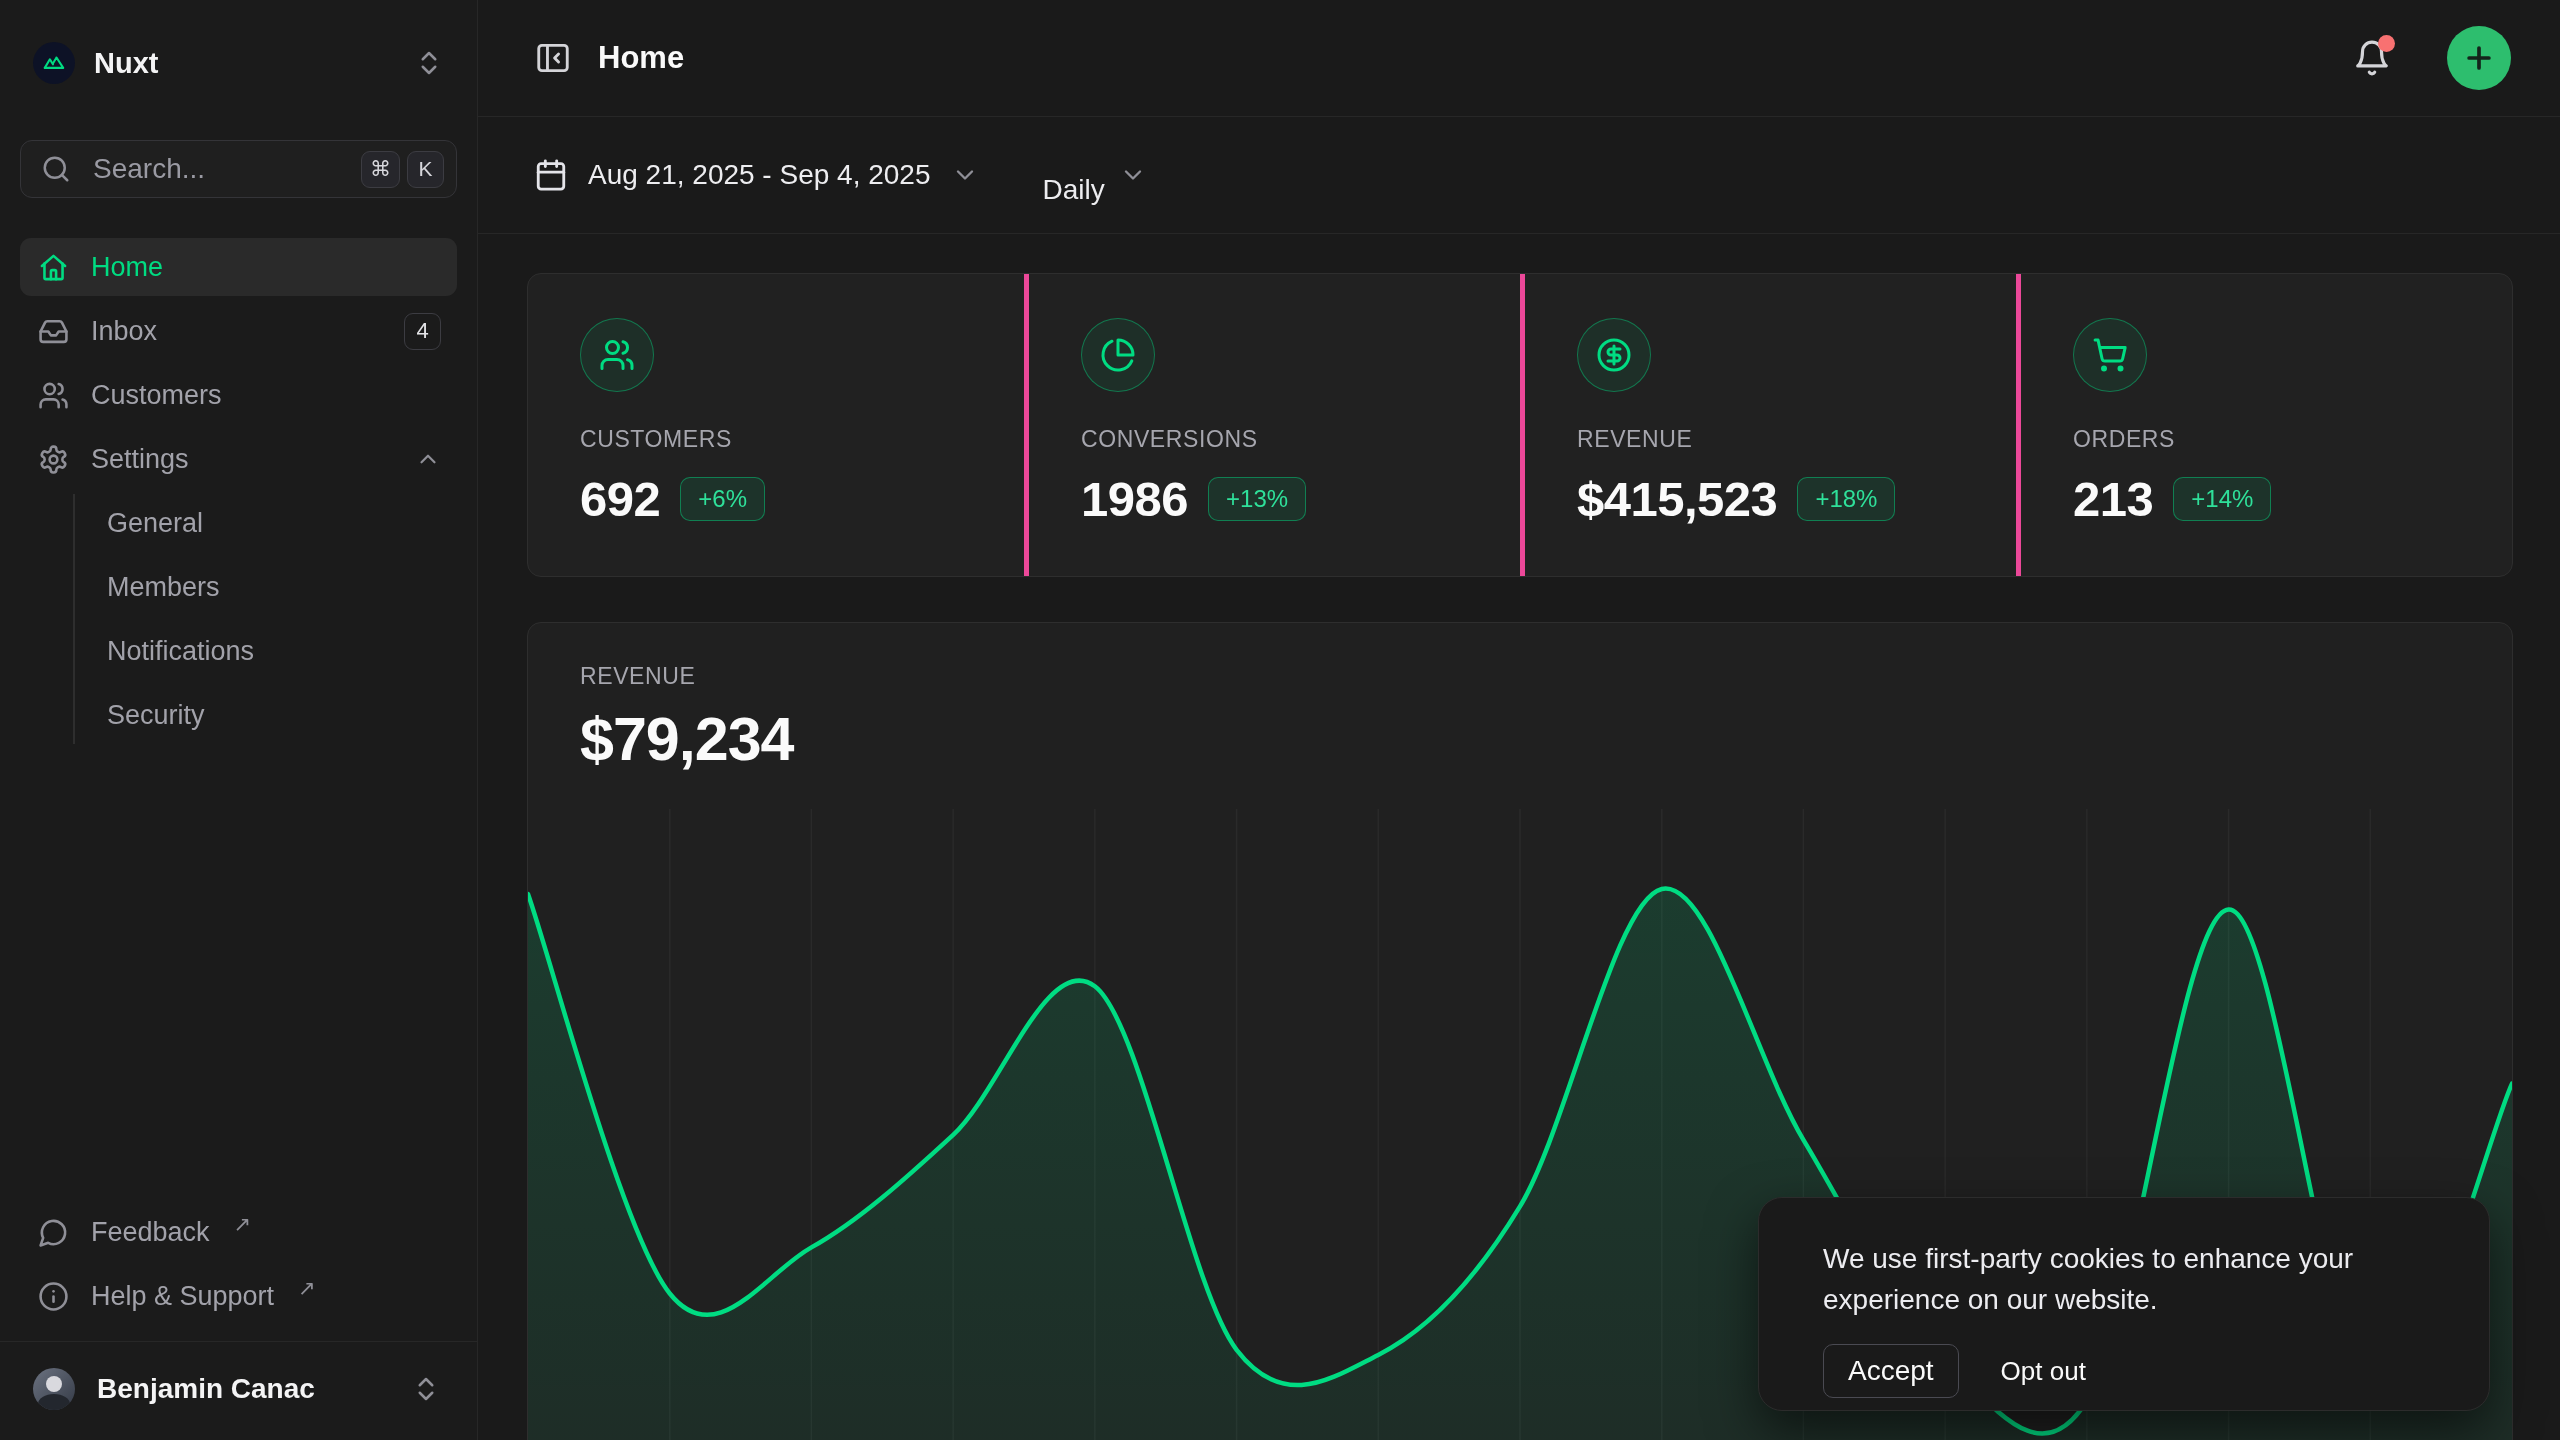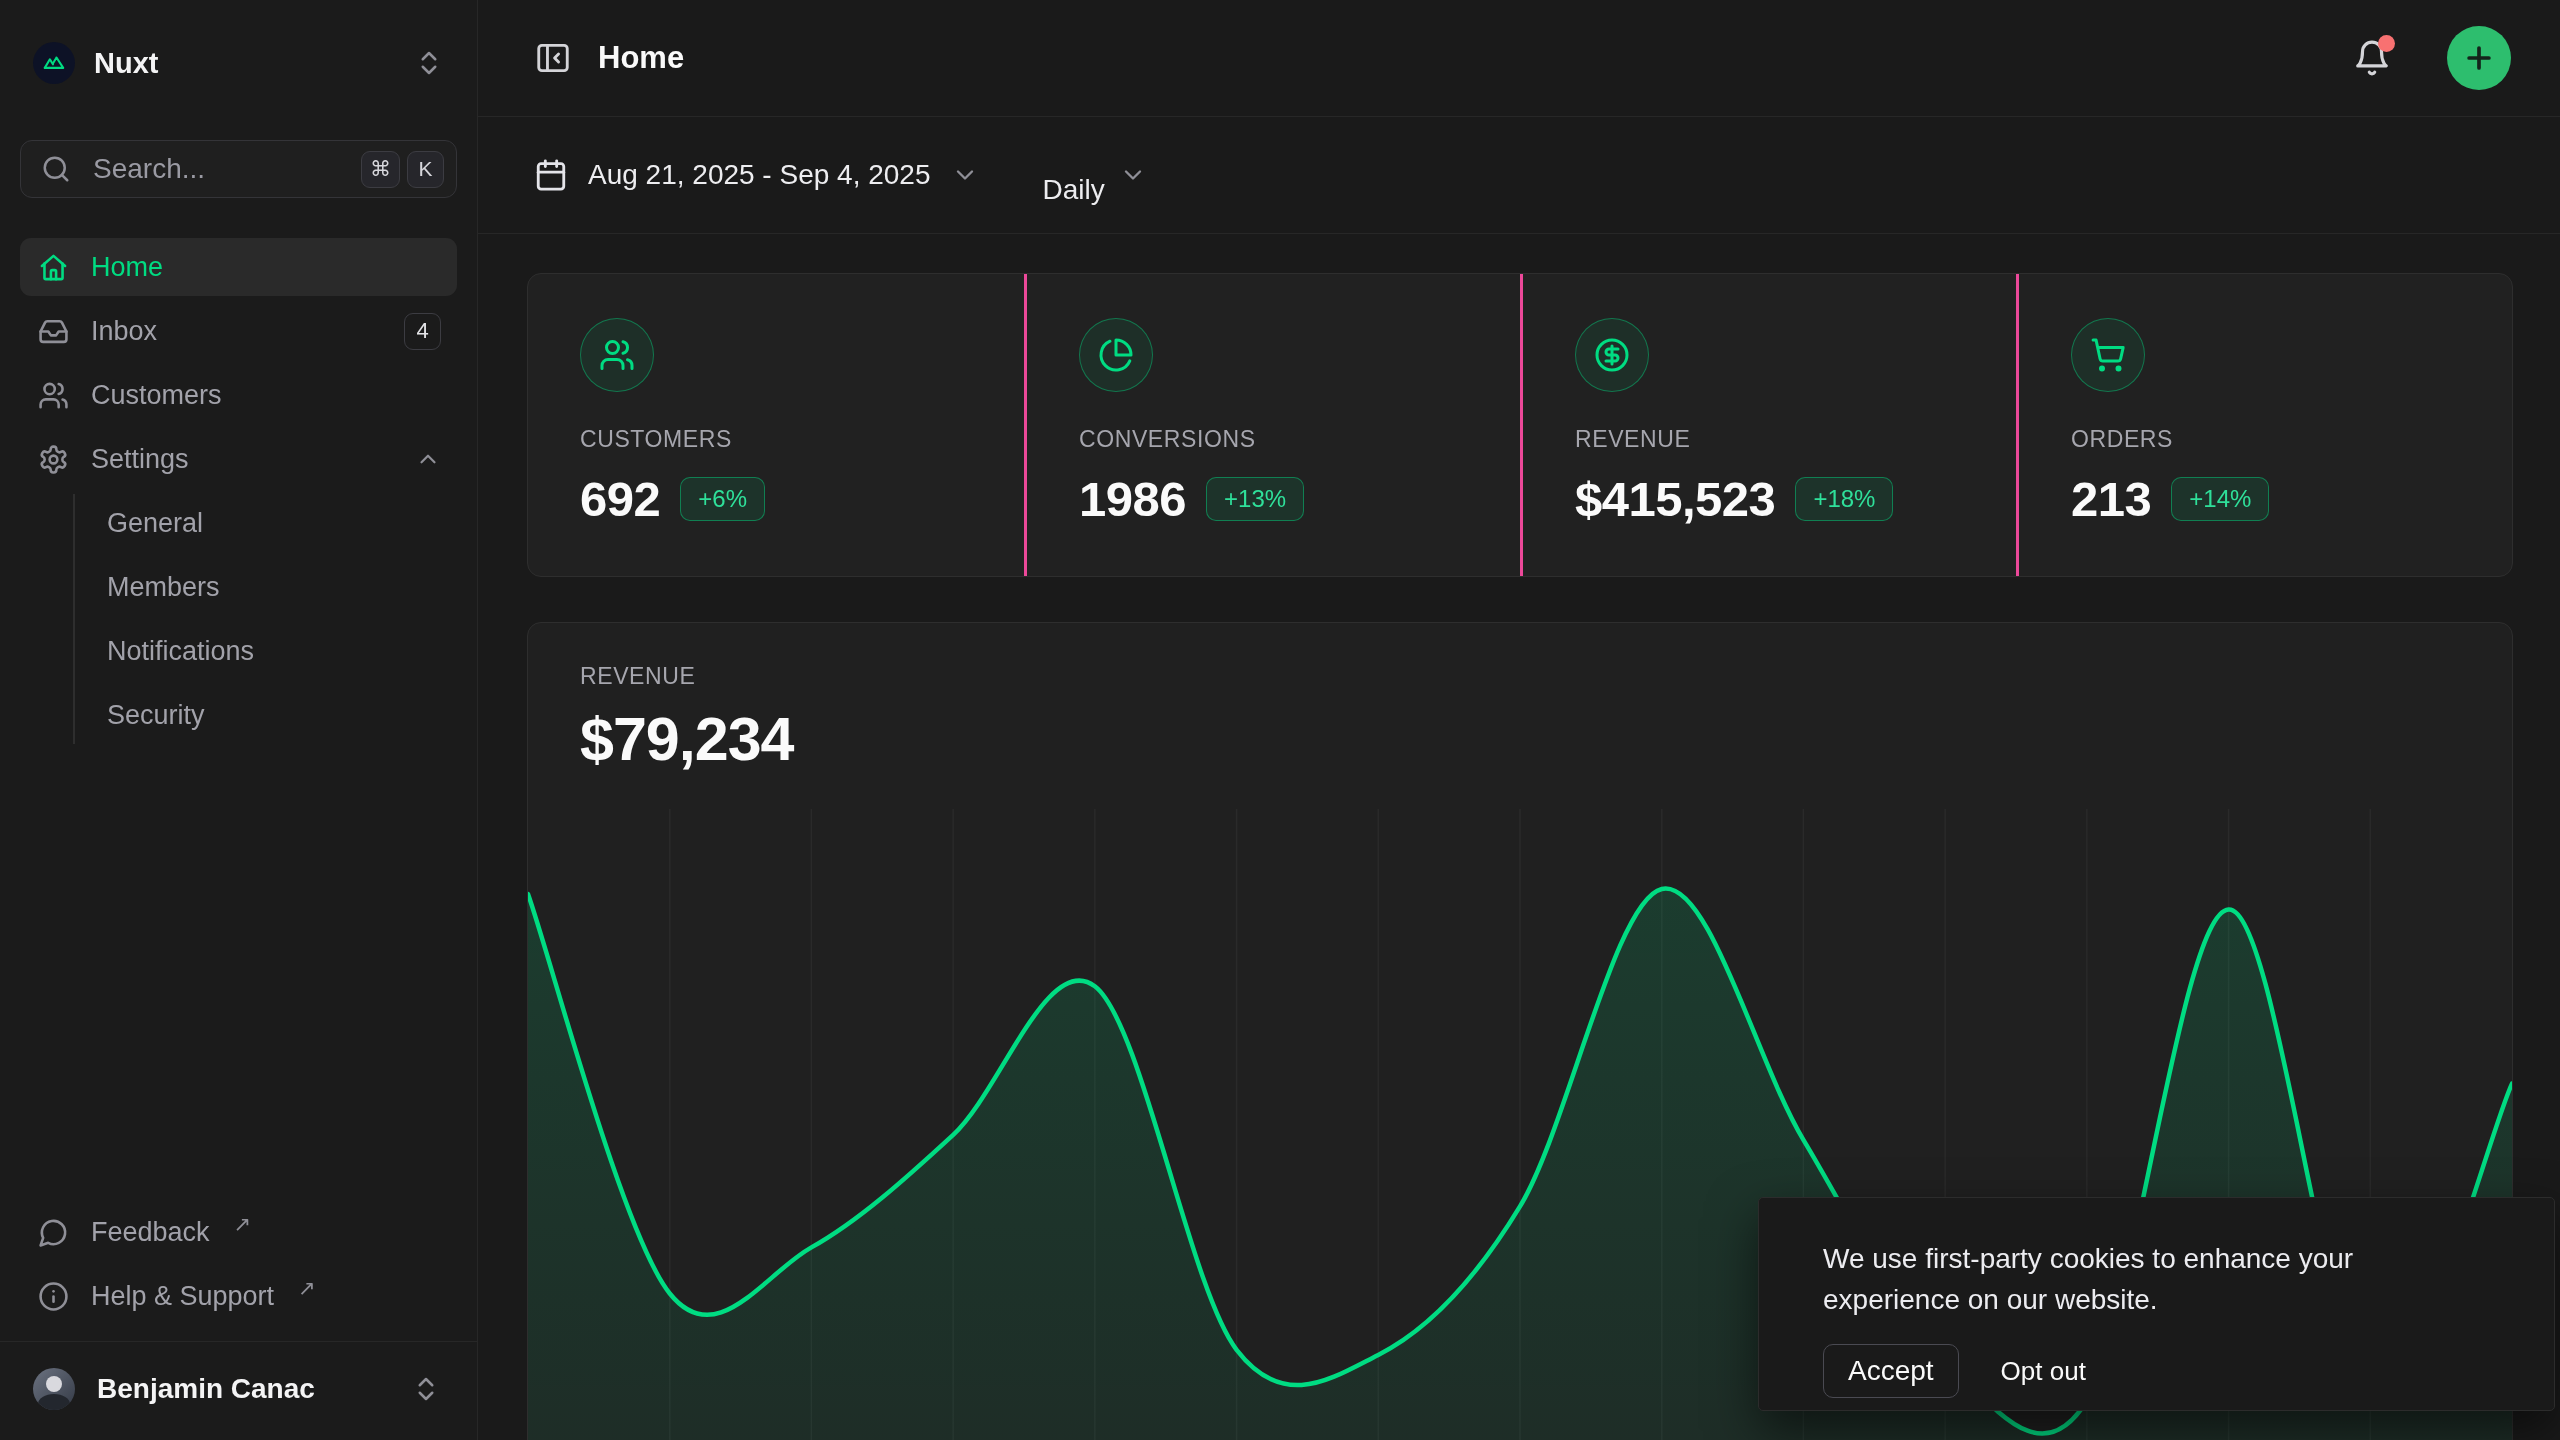--- a/index.html
+++ b/index.html
@@ -55,38 +55,38 @@
   .toolbar { height:117px; border-bottom:1px solid #272727; display:flex; align-items:center; padding:0 56px; gap:16px; }
   .range-btn { display:flex; align-items:center; gap:20px; background:none; border:none; cursor:pointer; color:#ededf0; }
   .range-text { font-size:28px; font-weight:500; color:#ededf0;text-align:right; }
   .gran-btn { display:flex; align-items:center; gap:14px; background:none; border:none; cursor:pointer; margin-left:48px; }
   .gran-text { font-size:28px; font-weight:500; color:#ededf0;margin-top:29px; }
 
   .content { flex:1; padding:39px 47px 0 49px; overflow:hidden; }
 
   .stats-panel { display:grid; grid-template-columns:repeat(4,1fr); background:#212121; border:1px solid #2e2e2e; border-radius:14px; height:304px; }
   .stat-card { padding:44px 52px; cursor:pointer; }
-  .stat-card + .stat-card { border-left:3px solid #ec4899; }
+  .stat-card + .stat-card { border-left:5px solid #ec4899; }
   .stat-ic-circle { width:74px; height:74px; border-radius:50%; background:rgba(0,220,130,0.08); border:1px solid rgba(0,220,130,0.42);
                     display:flex; align-items:center; justify-content:center; color:#00dc82; }
   .stat-label { margin-top:34px; font-size:23px; font-weight:500; letter-spacing:0.6px; color:#a6a6ae; }
   .stat-value-row { margin-top:18px; display:flex; align-items:center; gap:20px; }
   .stat-value { font-size:49px; font-weight:700; color:#fafafa; letter-spacing:-0.5px; }
   .delta-badge { padding:7px 17px; border-radius:10px; font-size:24px; font-weight:500; color:#2fe09a;
                  background:rgba(0,220,130,0.10); border:1px solid rgba(0,220,130,0.45); }
 
   .revenue-panel { position:relative; margin-top:45px; background:#202020; border:1px solid #2e2e2e; border-radius:14px; height:900px; overflow:hidden; }
   .rev-head { padding:40px 52px 0; }
   .rev-label { font-size:23px; font-weight:500; letter-spacing:0.6px; color:#a6a6ae; }
   .rev-value { margin-top:14px; font-size:61px; font-weight:700; color:#fafafa; letter-spacing:-1px; }
   .chart { position:absolute; left:0; top:186px; width:100%; height:632px; display:block; }
 
   
-  .cookie-banner { position:absolute; left:1758px; top:1197px; width:797px; height:214px; background:#1a1a1a;
-                   border:1px solid #2c2c2c; border-radius:5px; box-shadow:0 20px 50px rgba(0,0,0,0.55);
+  .cookie-banner { position:absolute; left:1758px; top:1197px; width:732px; height:214px; background:#1a1a1a;
+                   border:1px solid #2c2c2c; border-radius:24px; box-shadow:0 20px 50px rgba(0,0,0,0.55);
                    padding:40px 64px; z-index:10; }
   .cookie-text { font-size:28px; line-height:41px; color:#ececf0; }
   .cookie-actions { margin-top:24px; display:flex; align-items:center; gap:42px; }
   .btn-outline { background:transparent; border:1px solid #4a4a52; border-radius:10px; padding:10px 24px;
                  font-size:28px; color:#fafafa; cursor:pointer; font-family:inherit; }
   .btn-ghost { background:none; border:none; font-size:26px; color:#fafafa; cursor:pointer; font-family:inherit; }
 
   svg { display:block; }
 </style>
 </head>

